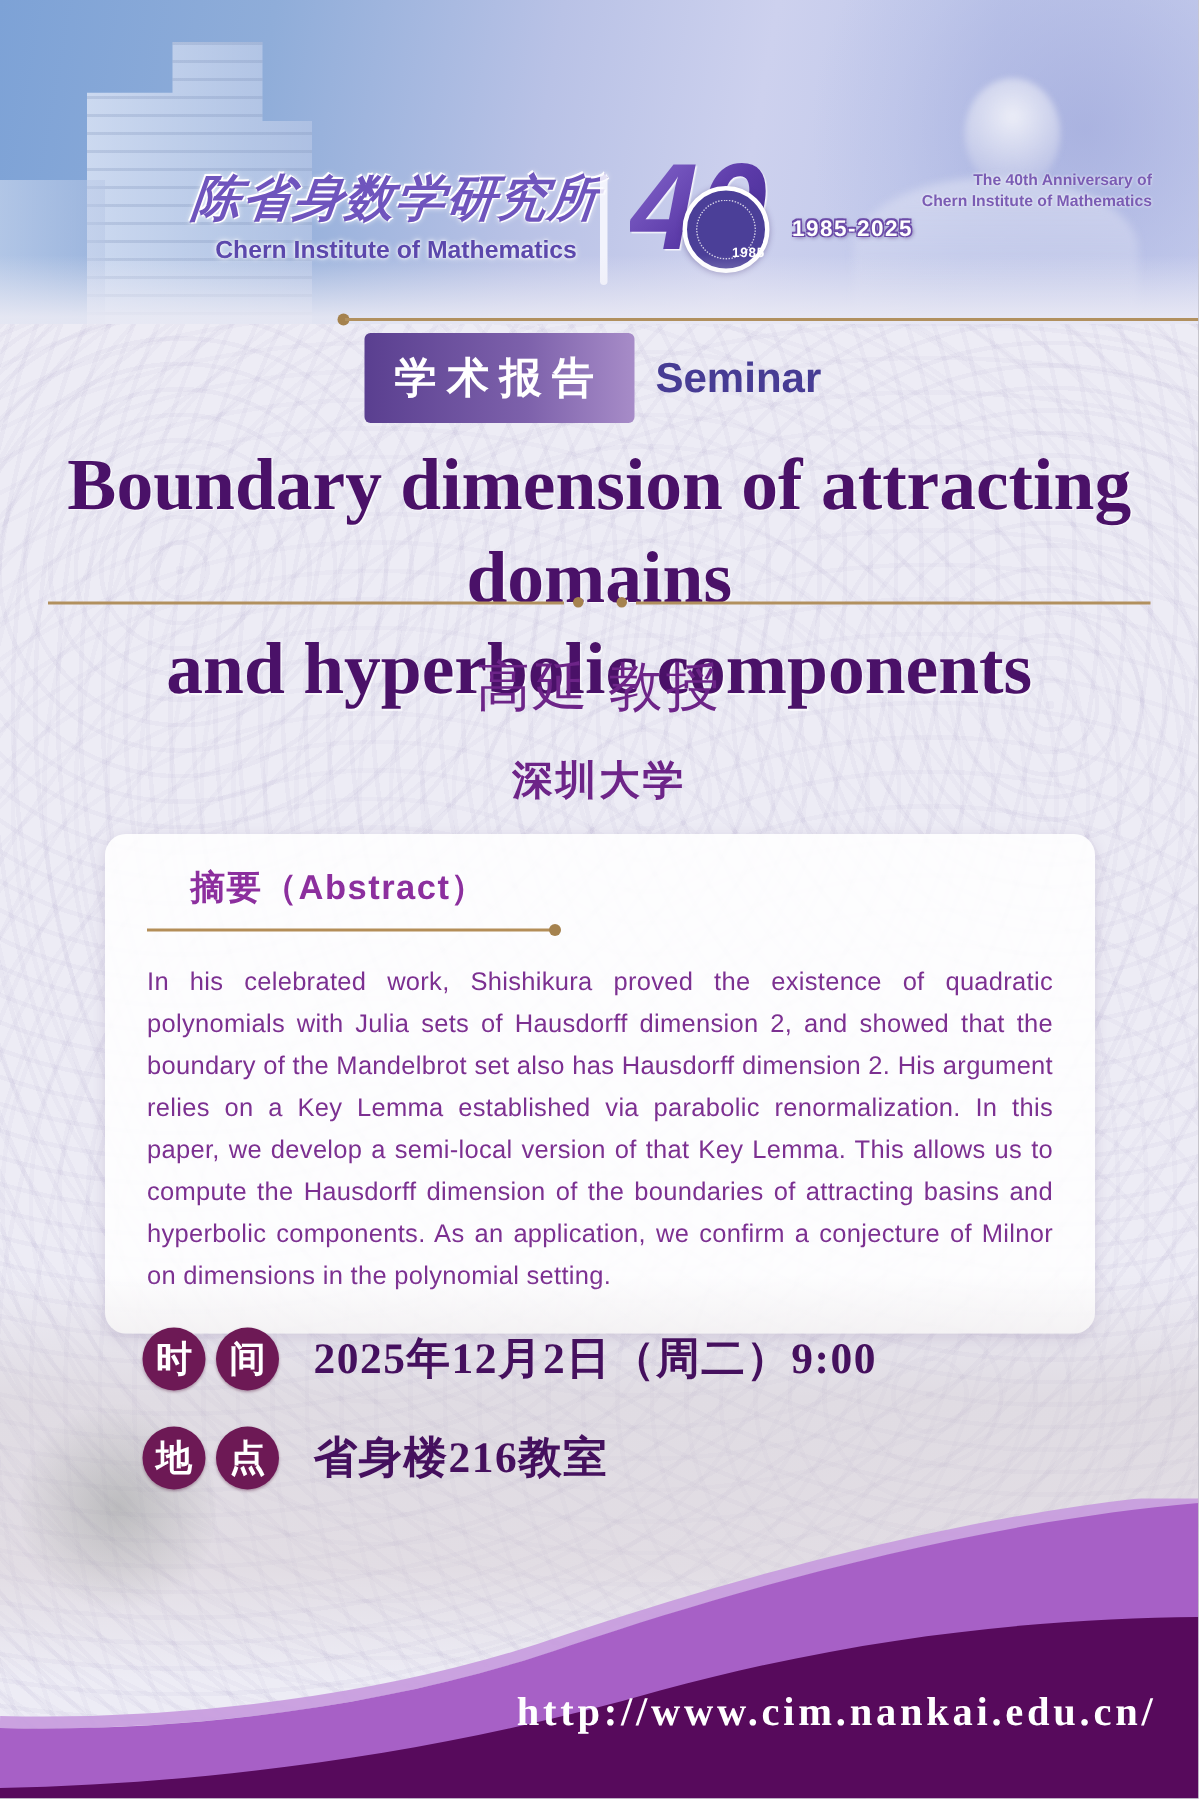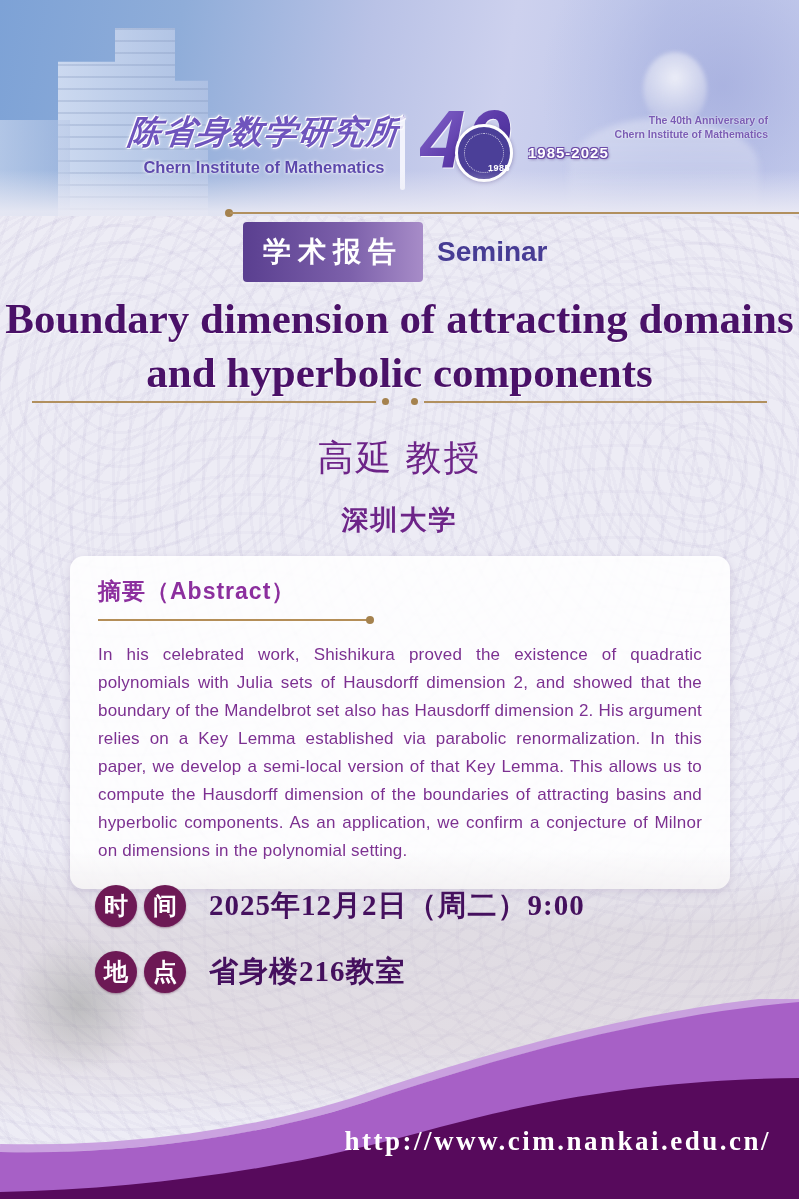--- a/index.html
+++ b/index.html
@@ -68,39 +68,39 @@
   .top-rule{position:absolute;top:212px;left:230px;right:0;height:2px;background:#b1905e;}
   .top-rule-dot{position:absolute;top:209px;left:225px;width:8px;height:8px;border-radius:50%;background:#a5824e;}
   .badge-row{position:absolute;top:222px;left:243px;display:flex;align-items:center;}
   .badge-zh{height:60px;display:flex;align-items:center;padding:0 20px;border-radius:4px;
     background:linear-gradient(90deg,#5a3f90 0%,#7d61ab 60%,#a78cc8 100%);
     color:#fff;font-size:28px;font-weight:bold;letter-spacing:7px;}
   .badge-en{margin-left:14px;font-size:28px;font-weight:bold;color:#473c94;}
 
   
   .talk-title{position:absolute;top:292px;left:0;width:100%;text-align:center;
-    font-family:"Liberation Serif",serif;font-weight:bold;font-size:43px;line-height:1.26;color:#4a1168;
+    font-family:"Liberation Serif",serif;font-weight:bold;font-size:49px;line-height:1.26;color:#4a1168;
     text-shadow:1px 1px 0 rgba(255,255,255,.7);}
   .title-divider{position:absolute;top:398px;left:32px;right:32px;display:flex;align-items:center;}
   .title-divider .line{flex:1;height:2px;background:#b1905e;}
   .title-divider .dot{width:7px;height:7px;border-radius:50%;background:#a5824e;}
   .title-divider .gap{width:22px;}
   .title-divider .dl{margin-left:6px;} .title-divider .dr{margin-right:6px;}
 
   
   .speaker{position:absolute;top:434px;left:0;width:100%;text-align:center;
     font-size:36px;font-weight:normal;color:#6d2488;letter-spacing:2px;}
   .affiliation{position:absolute;top:502px;left:0;width:100%;text-align:center;
     font-size:27px;font-weight:bold;color:#6d2488;letter-spacing:2px;}
 
   
   .abstract-card{position:absolute;top:556px;left:70px;width:660px;box-sizing:border-box;
     padding:20px 28px 24px 28px;border-radius:14px;background:rgba(255,255,255,.88);
     box-shadow:0 3px 10px rgba(90,60,130,.18);}
-  .abstract-heading{font-size:23px;font-weight:bold;color:#8c2f9e;letter-spacing:1px;}
+  .abstract-heading{font-size:23px;font-weight:bold;color:#8c2f9e;letter-spacing:1px;margin-left:29px;}
   .abstract-rule{margin-top:12px;width:272px;height:2px;background:#b48e58;position:relative;}
   .abstract-rule .dot{position:absolute;right:-4px;top:-3px;width:8px;height:8px;border-radius:50%;background:#a5824e;}
   .abstract-text{margin-top:20px;font-size:17px;line-height:28px;color:#7c3091;
     text-align:justify;letter-spacing:.2px;}
 
   
   .photo-fade{position:absolute;top:850px;left:0;width:100%;height:270px;
     background:linear-gradient(180deg,rgba(201,192,196,0) 0%,rgba(203,194,198,.38) 30%,rgba(210,200,204,.42) 72%,rgba(210,200,204,0) 100%);}
   .tree-blob{position:absolute;left:14px;top:930px;width:130px;height:150px;border-radius:50%;
     background:radial-gradient(circle,rgba(95,105,95,.28),rgba(95,105,95,0) 70%);}

